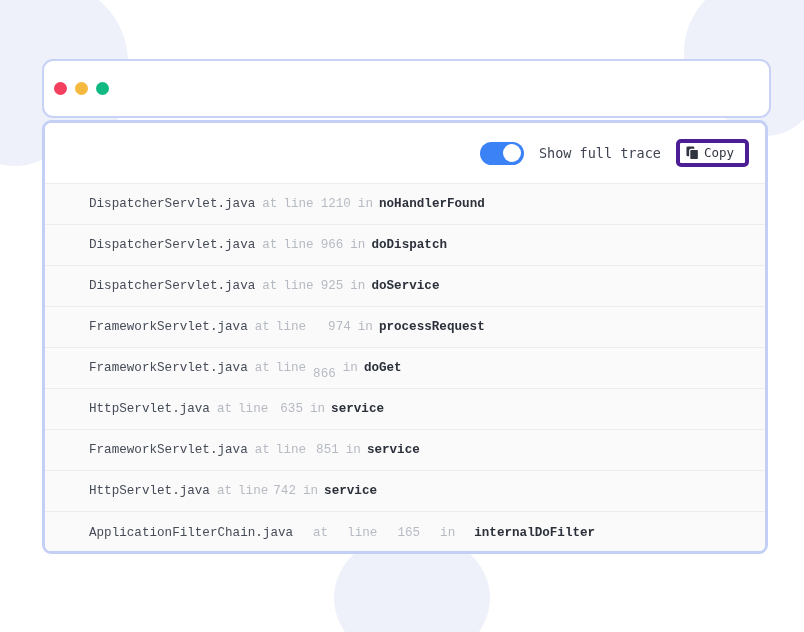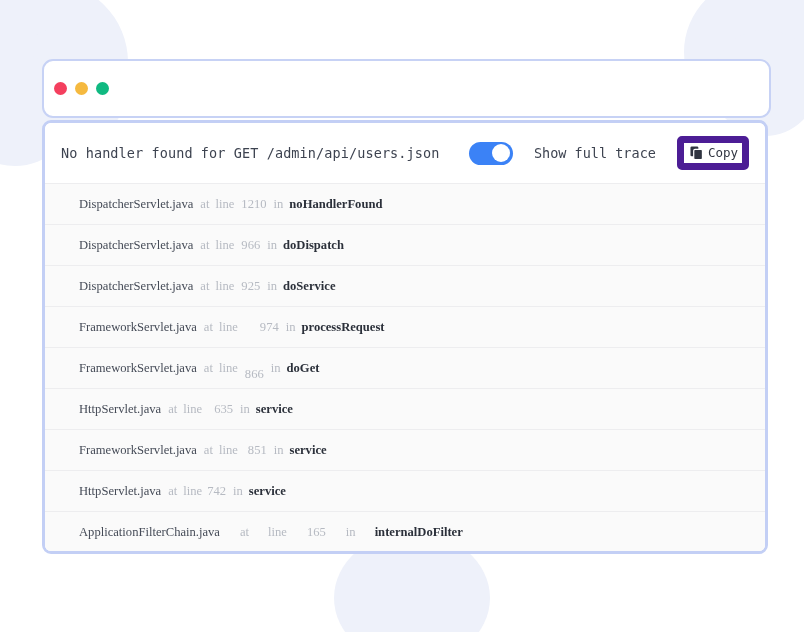--- a/index.html
+++ b/index.html
@@ -87,21 +87,21 @@
     font-size: 13.5px;
     color: #3d4350;
     letter-spacing: 0.1px;
     white-space: nowrap;
     flex: 0 0 auto;
   }
   .head-right {
     margin-left: auto;
     display: flex;
     align-items: center;
-    gap: 21px;
+    gap: 15px;
     flex: 0 0 auto;
   }
 
   .toggle {
     width: 44px;
     height: 23px;
     border-radius: 12px;
     background: #3b82f6;
     position: relative;
     flex: 0 0 auto;
@@ -121,22 +121,22 @@
     font-family: "DejaVu Sans Mono", "Liberation Mono", monospace;
     font-size: 13.5px;
     color: #3d4350;
     white-space: nowrap;
   }
 
   .copy-btn {
     display: inline-flex;
     align-items: center;
     gap: 5px;
-    padding: 3px 4px 3px 6px;
-    border: 7px solid #4c1d95;
+    padding: 3px 11px 3px 6px;
+    border: 4px solid #4c1d95;
     border-radius: 5px;
     background: #ffffff;
     cursor: pointer;
     line-height: 1;
   }
   .copy-btn .copy-label {
     font-family: "DejaVu Sans Mono", "Liberation Mono", monospace;
     font-size: 12.5px;
     color: #2f3440;
   }
@@ -144,24 +144,24 @@
 
   
   .trace-list {
     background: #fafafa;
     border-top: 1px solid #ededef;
   }
   .trace-row {
     height: 41px;
     display: flex;
     align-items: center;
-    padding-left: 34px;
+    padding-left: 44px;
     border-bottom: 1px solid #ededef;
     background: #fafafa;
-    font-family: Liberation Serif, serif;
+    font-family: Liberation Mono, monospace;
     font-size: 12.6px;
     white-space: nowrap;
     cursor: default;
   }
   .trace-row:last-child { border-bottom: none; gap: 13px; }
   .t-file   { color: #454b57; }
   .t-at     { color: #b6bac2; margin: 0 6px 0 7px; }
   .t-line   { color: #b6bac2; }
   .t-lineno { color: #b6bac2; }
   .t-in     { color: #b6bac2; margin: 0 6px 0 7px; }
@@ -183,21 +183,20 @@
     <div class="lights">
       <span class="light light-close"></span>
       <span class="light light-minimize"></span>
       <span class="light light-maximize"></span>
     </div>
   </div>
 
   <div class="panel">
 
     <div class="panel-head">
-      <div class="err-message">No handler found for GET /admin/api/users.json</div>
 
       <div class="head-right">
 
         <div class="toggle">
           <span class="knob"></span>
         </div>
 
         <span class="toggle-label">Show full trace</span>
 
         <div class="copy-btn">

